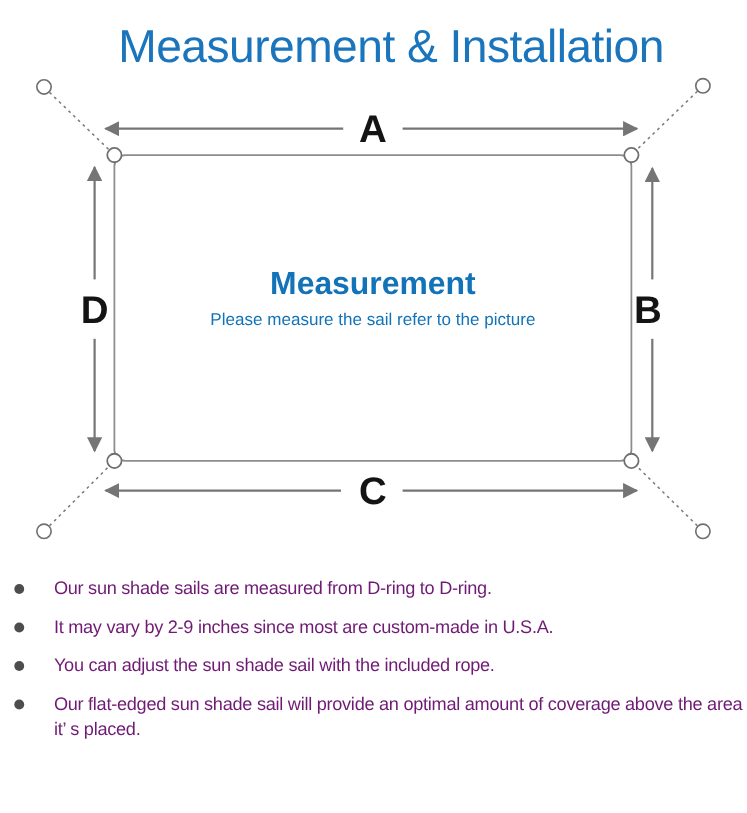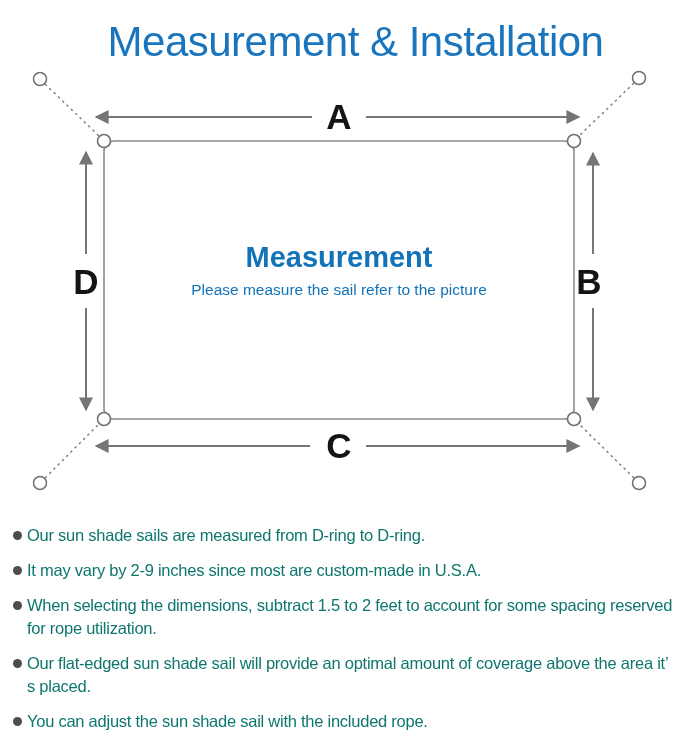--- a/index.html
+++ b/index.html
@@ -58,23 +58,23 @@
     left: 0;
     width: 679px;
     margin: 0;
     padding: 0 4px 0 13px;
     list-style: none;
     box-sizing: border-box;
   }
   .notes li {
     display: flex;
     align-items: flex-start;
-    gap: 5px;
+    gap: 27px;
     margin-bottom: 12px;
-    color: #0f766e;
+    color: #701a75;
     font-size: 16.5px;
     letter-spacing: -0.25px;
     line-height: 23px;
   }
   .dot {
     flex: 0 0 auto;
     width: 9px;
     height: 9px;
     margin-top: 7px;
     border-radius: 50%;
@@ -146,25 +146,21 @@
     <li>
       <span class="dot"></span>
       <span>Our sun shade sails are measured from D-ring to D-ring.</span>
     </li>
     <li>
       <span class="dot"></span>
       <span>It may vary by 2-9 inches since most are custom-made in U.S.A.</span>
     </li>
     <li>
       <span class="dot"></span>
-      <span>When selecting the dimensions, subtract 1.5 to 2 feet to account for some spacing reserved for rope utilization.</span>
+      <span>You can adjust the sun shade sail with the included rope.</span>
     </li>
     <li>
       <span class="dot"></span>
       <span>Our flat-edged sun shade sail will provide an optimal amount of coverage above the area it’ s placed.</span>
-    </li>
-    <li>
-      <span class="dot"></span>
-      <span>You can adjust the sun shade sail with the included rope.</span>
     </li>
   </ul>
 
 </div>
 
 </body></html>

